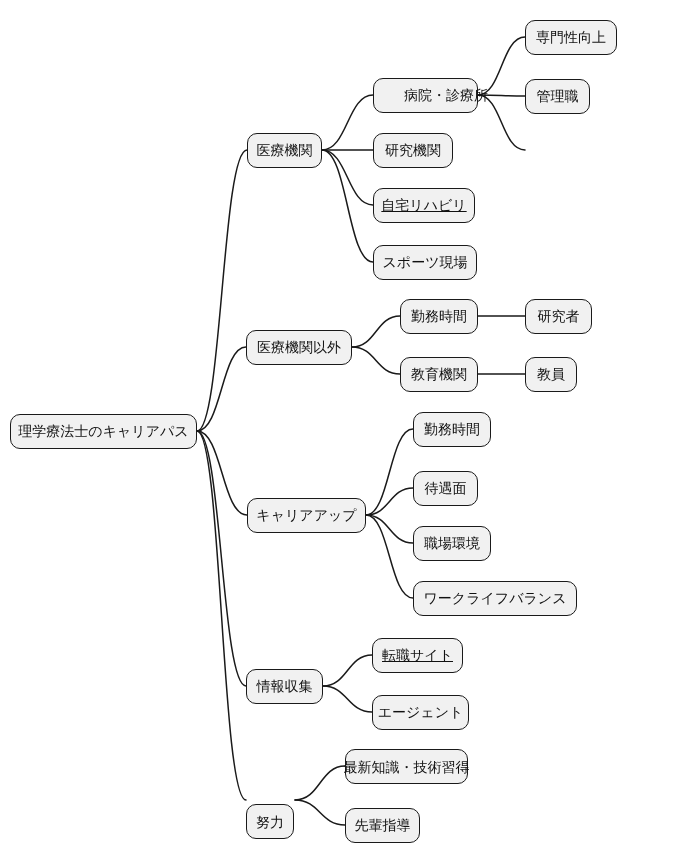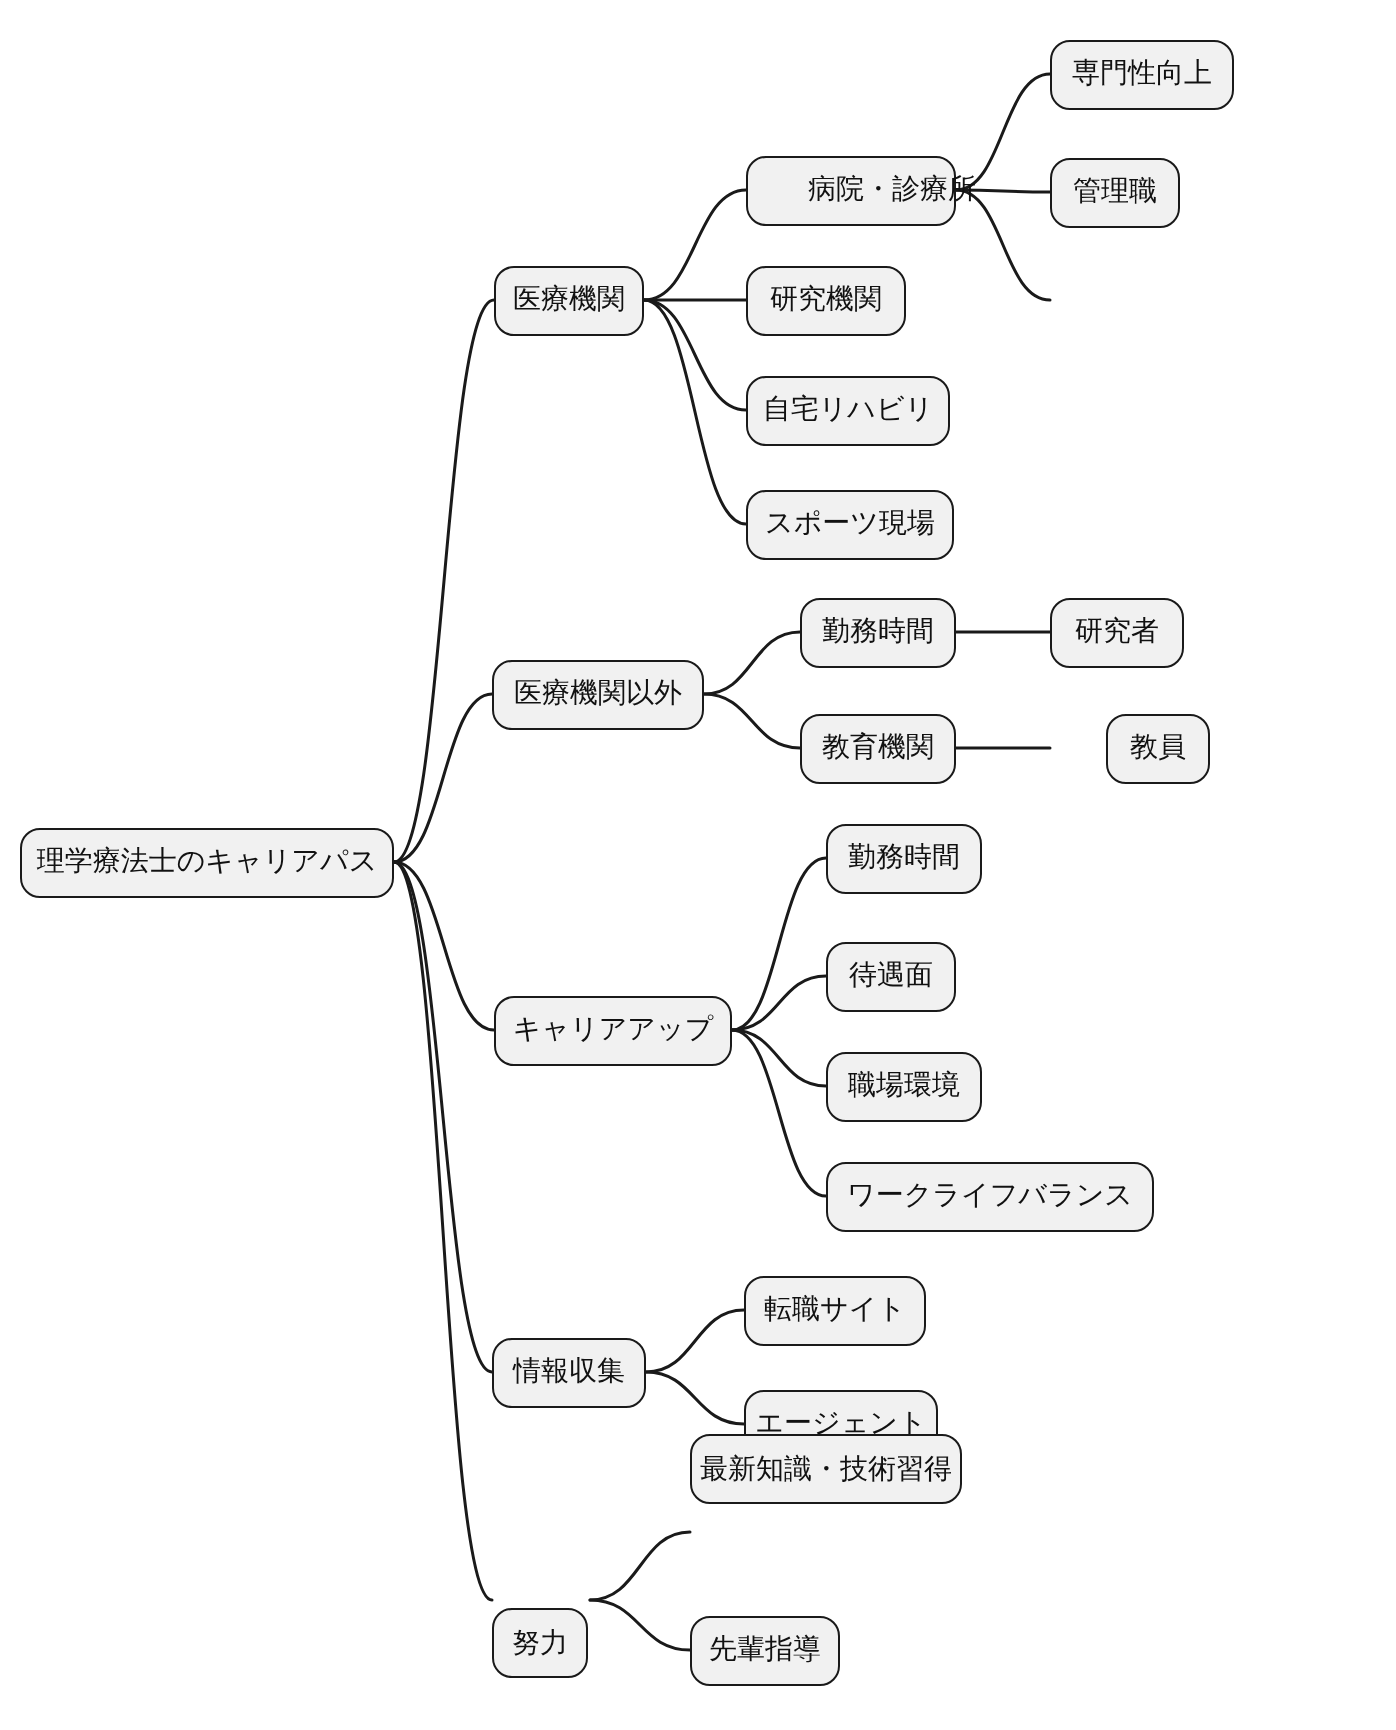--- a/index.html
+++ b/index.html
@@ -79,32 +79,32 @@
       <path d="M 295 800 C 320 800, 320 766, 345 766"></path>
       <path d="M 295 800 C 320 800, 320 825, 345 825"></path>
     </svg>
   <div class="node-layer" id="node-layer">
       <div class="node" style="left: 10px; top: 413.5px; width: 187px; height: 35px;">理学療法士のキャリアパス</div>
       <div class="node" style="left: 247px; top: 132.5px; width: 75px; height: 35px; text-align: center;">医療機関</div>
       <div class="node" style="left: 373px; top: 77.5px; width: 105px; height: 35px; padding-left: 41px;">病院・診療所</div>
       <div class="node" style="left: 525px; top: 19.5px; width: 92px; height: 35px;">専門性向上</div>
       <div class="node" style="left: 525px; top: 78.5px; width: 65px; height: 35px;">管理職</div>
       <div class="node" style="left: 373px; top: 132.5px; width: 80px; height: 35px;">研究機関</div>
-      <div class="node" style="left: 373px; top: 187.5px; width: 102px; height: 35px;">自宅リハビリ</div>
+      <div class="node" style="left: 373px; top: 187.5px; width: 102px; height: 35px; text-decoration: underline;">自宅リハビリ</div>
       <div class="node" style="left: 373px; top: 244.5px; width: 104px; height: 35px;">スポーツ現場</div>
       <div class="node" style="left: 246px; top: 329.5px; width: 106px; height: 35px;">医療機関以外</div>
       <div class="node" style="left: 400px; top: 298.5px; width: 78px; height: 35px;">勤務時間</div>
       <div class="node" style="left: 525px; top: 298.5px; width: 67px; height: 35px;">研究者</div>
       <div class="node" style="left: 400px; top: 356.5px; width: 78px; height: 35px;">教育機関</div>
-      <div class="node" style="left: 525px; top: 356.5px; width: 52px; height: 35px; margin-left: 28px;">教員</div>
+      <div class="node" style="left: 525px; top: 356.5px; width: 52px; height: 35px;">教員</div>
       <div class="node" style="left: 247px; top: 497.5px; width: 119px; height: 35px;">キャリアアップ</div>
       <div class="node" style="left: 413px; top: 411.5px; width: 78px; height: 35px;">勤務時間</div>
       <div class="node" style="left: 413px; top: 470.5px; width: 65px; height: 35px;">待遇面</div>
       <div class="node" style="left: 413px; top: 525.5px; width: 78px; height: 35px;">職場環境</div>
       <div class="node" style="left: 413px; top: 580.5px; width: 164px; height: 35px;">ワークライフバランス</div>
       <div class="node" style="left: 246px; top: 668.5px; width: 77px; height: 35px;">情報収集</div>
-      <div class="node" style="left: 372px; top: 637.5px; width: 91px; height: 35px;">転職サイト</div>
+      <div class="node" style="left: 372px; top: 637.5px; width: 91px; height: 35px; text-decoration: underline;">転職サイト</div>
       <div class="node" style="left: 372px; top: 694.5px; width: 97px; height: 35px;">エージェント</div>
       <div class="node" style="left: 246px; top: 804px; width: 48px; height: 35px;">努力</div>
-      <div class="node" style="left: 345px; top: 717px; width: 136px; height: 35px;">最新知識・技術習得</div>
+      <div class="node" style="left: 345px; top: 749px; width: 123px; height: 35px;">最新知識・技術習得</div>
       <div class="node" style="left: 345px; top: 807.5px; width: 75px; height: 35px;">先輩指導</div>
     </div>
 </div>
 
 </body></html>

